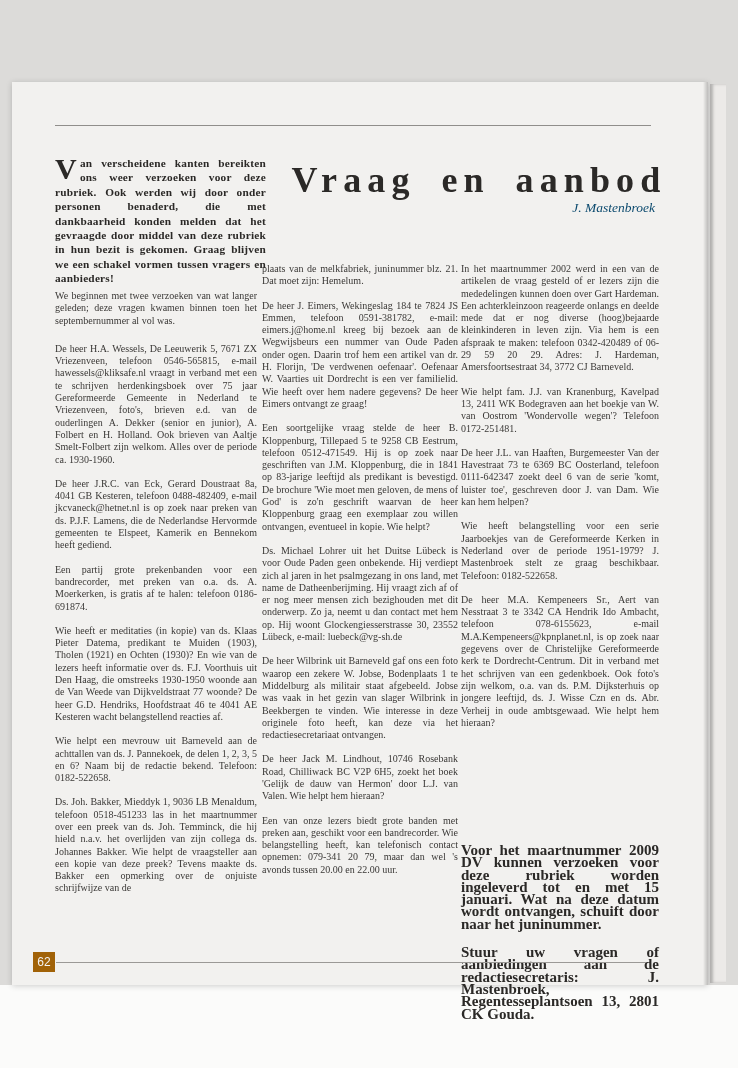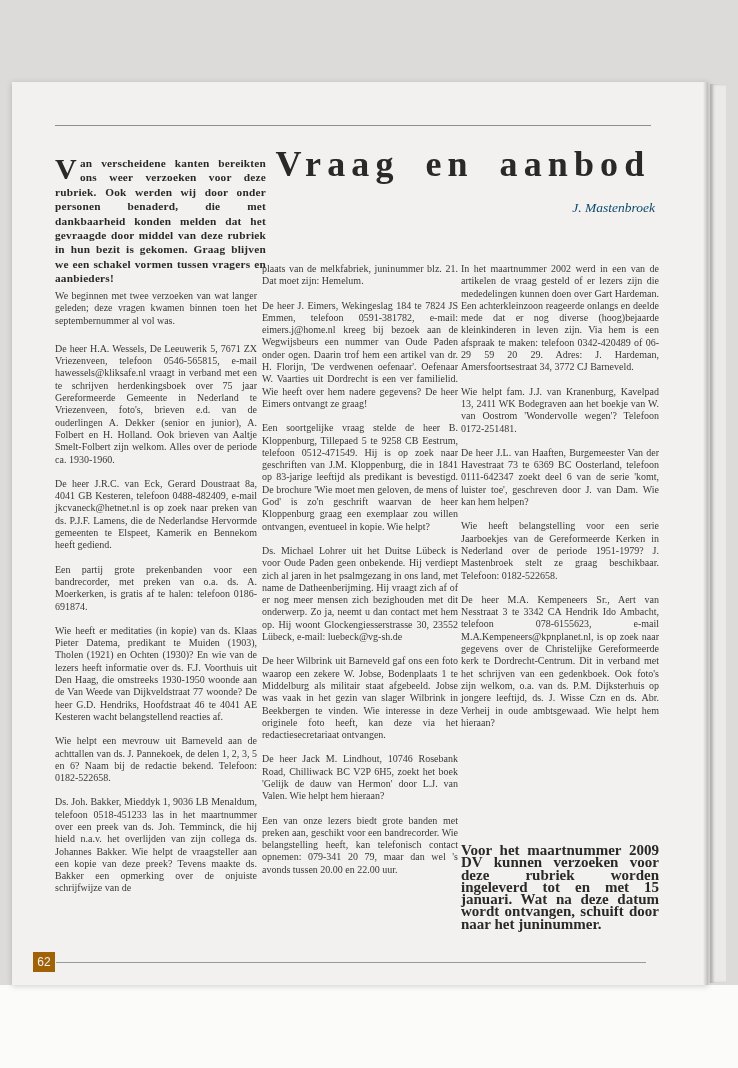--- a/index.html
+++ b/index.html
@@ -17,21 +17,21 @@
   .page{
     position:absolute;left:12px;top:82px;width:696px;height:903px;
     background:#f2f1ef;
     box-shadow:0 1px 6px rgba(0,0,0,0.18);
   }
   .spine-shadow{position:absolute;right:0;top:0;width:5px;height:100%;
     background:linear-gradient(to right, rgba(0,0,0,0), rgba(0,0,0,0.22));}
   .rule{position:absolute;height:1px;background:#908e8b;}
   .top-rule{left:43px;top:43px;width:596px;}
   .title{
-    position:absolute;left:246px;top:62px;width:410px;margin:0;
+    position:absolute;left:246px;top:62px;width:410px;margin:16px;
     font-size:36px;font-weight:bold;letter-spacing:0.17em;word-spacing:0.3em;
     color:#2b2927;text-align:center;line-height:40px;
   }
   .byline{
     position:absolute;left:250px;top:118px;width:393px;
     font-style:italic;font-size:13.5px;color:#0c4a6e;text-align:right;
   }
   .intro{
     position:absolute;left:43px;top:74px;width:211px;margin:0;
     font-size:11.3px;font-weight:bold;line-height:14.4px;
@@ -103,20 +103,21 @@
     <div class="col col-right">
       <p class="para">In het maartnummer 2002 werd in een van de artikelen de vraag gesteld of er lezers zijn die mededelingen kunnen doen over Gart Hardeman. Een achterkleinzoon reageerde onlangs en deelde mede dat er nog diverse (hoog)bejaarde kleinkinderen in leven zijn. Via hem is een afspraak te maken: telefoon 0342-420489 of 06-29 59 20 29. Adres: J. Hardeman, Amersfoortsestraat 34, 3772 CJ Barneveld.</p>
       <p class="para">Wie helpt fam. J.J. van Kranenburg, Kavelpad 13, 2411 WK Bodegraven aan het boekje van W. van Oostrom 'Wondervolle wegen'? Telefoon 0172-251481.</p>
       <p class="para">De heer J.L. van Haaften, Burgemeester Van der Havestraat 73 te 6369 BC Oosterland, telefoon 0111-642347 zoekt deel 6 van de serie 'komt, luister toe', geschreven door J. van Dam. Wie kan hem helpen?</p>
       <p class="para">Wie heeft belangstelling voor een serie Jaarboekjes van de Gereformeerde Kerken in Nederland over de periode 1951-1979? J. Mastenbroek stelt ze graag beschikbaar. Telefoon: 0182-522658.</p>
       <p class="para">De heer M.A. Kempeneers Sr., Aert van Nesstraat 3 te 3342 CA Hendrik Ido Ambacht, telefoon 078-6155623, e-mail M.A.Kempeneers@kpnplanet.nl, is op zoek naar gegevens over de Christelijke Gereformeerde kerk te Dordrecht-Centrum. Dit in verband met het schrijven van een gedenkboek. Ook foto's zijn welkom, o.a. van ds. P.M. Dijksterhuis op jongere leeftijd, ds. J. Wisse Czn en ds. Abr. Verheij in oude ambtsgewaad. Wie helpt hem hieraan?</p>
     </div>
 
     <div class="footer-notice">
       <p class="para">Voor het maartnummer 2009 DV kunnen verzoeken voor deze rubriek worden ingeleverd tot en met 15 januari. Wat na deze datum wordt ontvangen, schuift door naar het juninummer.</p>
+      <p class="para nogap">Stuur uw vragen of aanbiedingen aan de redactiesecretaris: J. Mastenbroek, Regentesseplantsoen 13, 2801 CK Gouda.</p>
     </div>
 
     <div class="pagenum">62</div>
     <div class="rule page-footer-rule"></div>
 
     <div class="spine-shadow"></div>
   </div>
 </div>
 
 </body></html>

